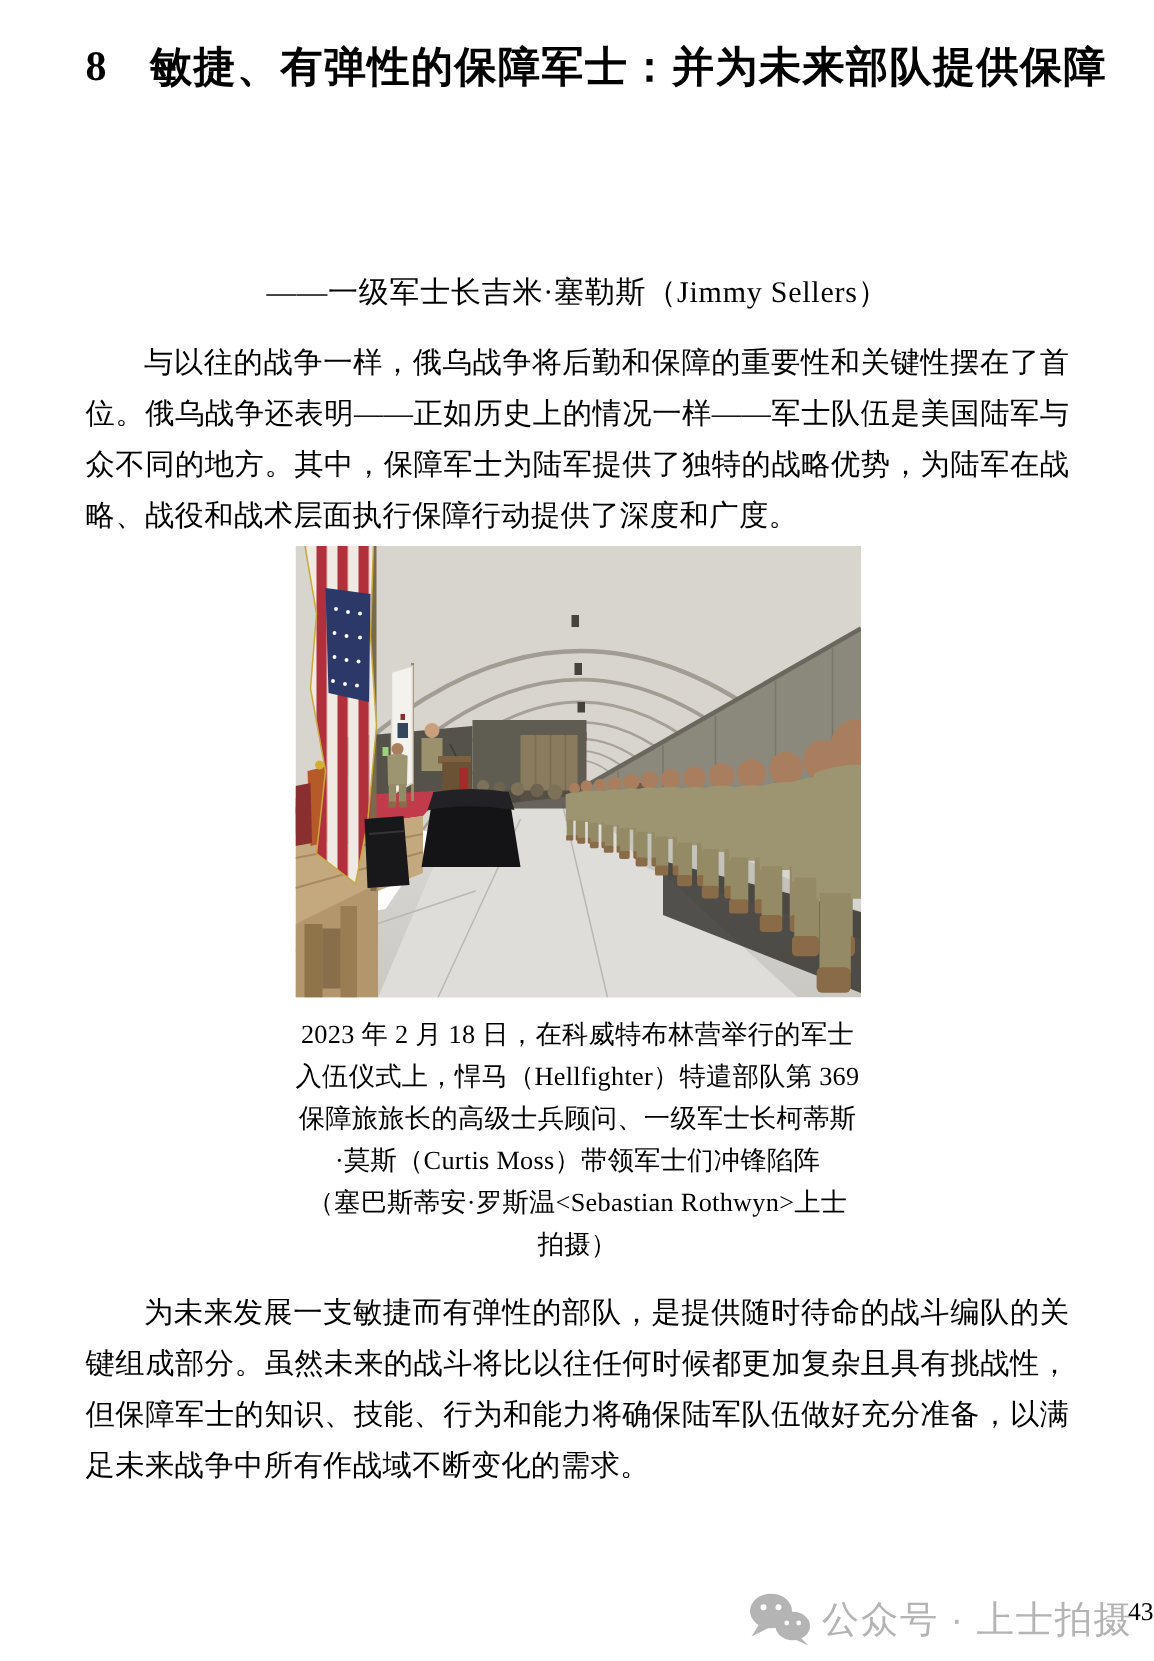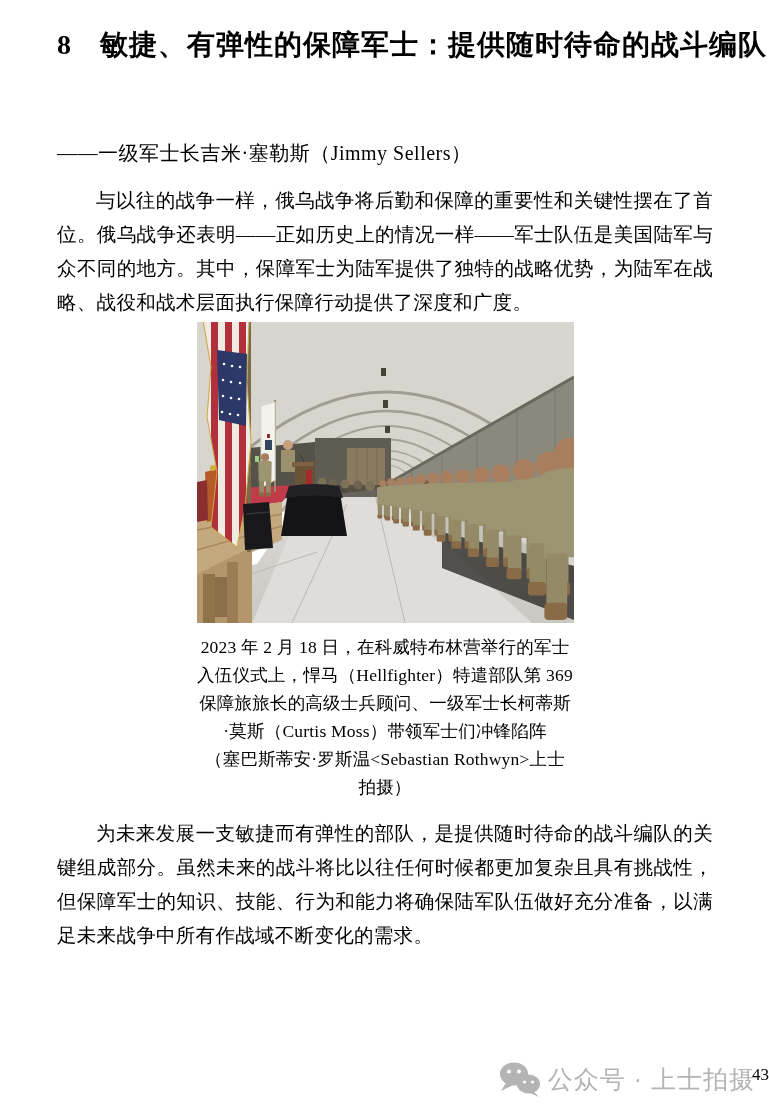--- a/index.html
+++ b/index.html
@@ -22,22 +22,22 @@
     font-family: "Liberation Sans", "DejaVu Sans", sans-serif;
     font-weight: bold;
     font-size: 28px;
     line-height: 38px;
     letter-spacing: 1px;
     display: flex;
     white-space: nowrap;
   }
   .chapter-no { margin-right: 28px; font-family: "Liberation Serif", serif; }
   .byline {
-    margin-top: 74px;
-    text-align: left;
+    margin-top: 116px;
+    text-align: center;
     font-size: 20px;
     line-height: 30px;
     letter-spacing: 0.5px;
   }
   .para {
     margin: 16px 0 18px 0;
     font-size: 19.5px;
     line-height: 34px;
     text-align: justify;
     text-indent: 2em;
@@ -79,21 +79,21 @@
   }
   .watermark svg { display: block; }
 </style>
 </head>
 <body>
 
 <div class="content">
 
   <div class="chapter-title">
     <span class="chapter-no">8</span>
-    <span>敏捷、有弹性的保障军士：提供随时待命的战斗编队</span>
+    <span>敏捷、有弹性的保障军士：并为未来部队提供保障</span>
   </div>
 
   <div class="byline">——一级军士长吉米·塞勒斯（Jimmy Sellers）</div>
 
   <div class="body-block-1">
     <p class="para">与以往的战争一样，俄乌战争将后勤和保障的重要性和关键性摆在了首位。俄乌战争还表明——正如历史上的情况一样——军士队伍是美国陆军与众不同的地方。其中，保障军士为陆军提供了独特的战略优势，为陆军在战略、战役和战术层面执行保障行动提供了深度和广度。</p>
   </div>
 
   <div class="figure-wrap">
 

